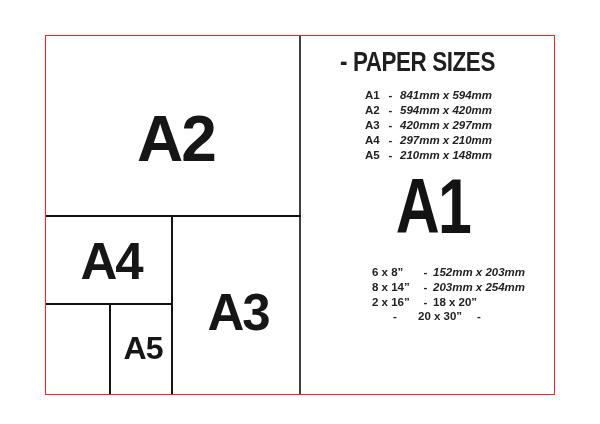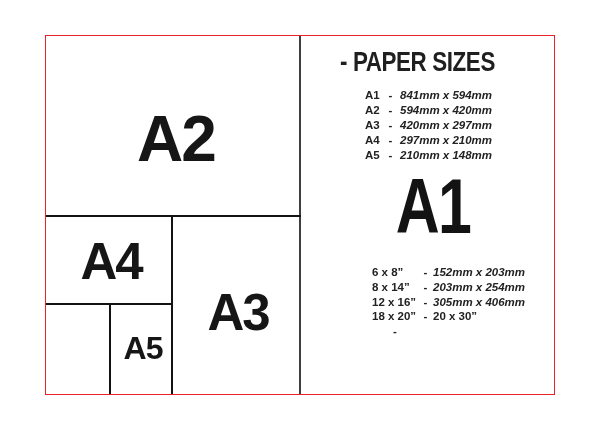--- a/index.html
+++ b/index.html
@@ -102,23 +102,22 @@
 
   <div class="abs list inch-list">
     <span>6 x 8”</span>
     <span class="dash">-</span>
     <span class="val">152mm x 203mm</span>
 
     <span>8 x 14”</span>
     <span class="dash">-</span>
     <span class="val">203mm x 254mm</span>
 
-    <span>12 x 16”</span>
+    <span>2 x 16”</span>
     <span class="dash">-</span>
-    <span class="val">305mm x 406mm</span>
 
     <span>18 x 20”</span>
     <span class="dash">-</span>
 
     <span>20 x 30”</span>
     <span class="dash">-</span>
   </div>
 
 </div>
 

